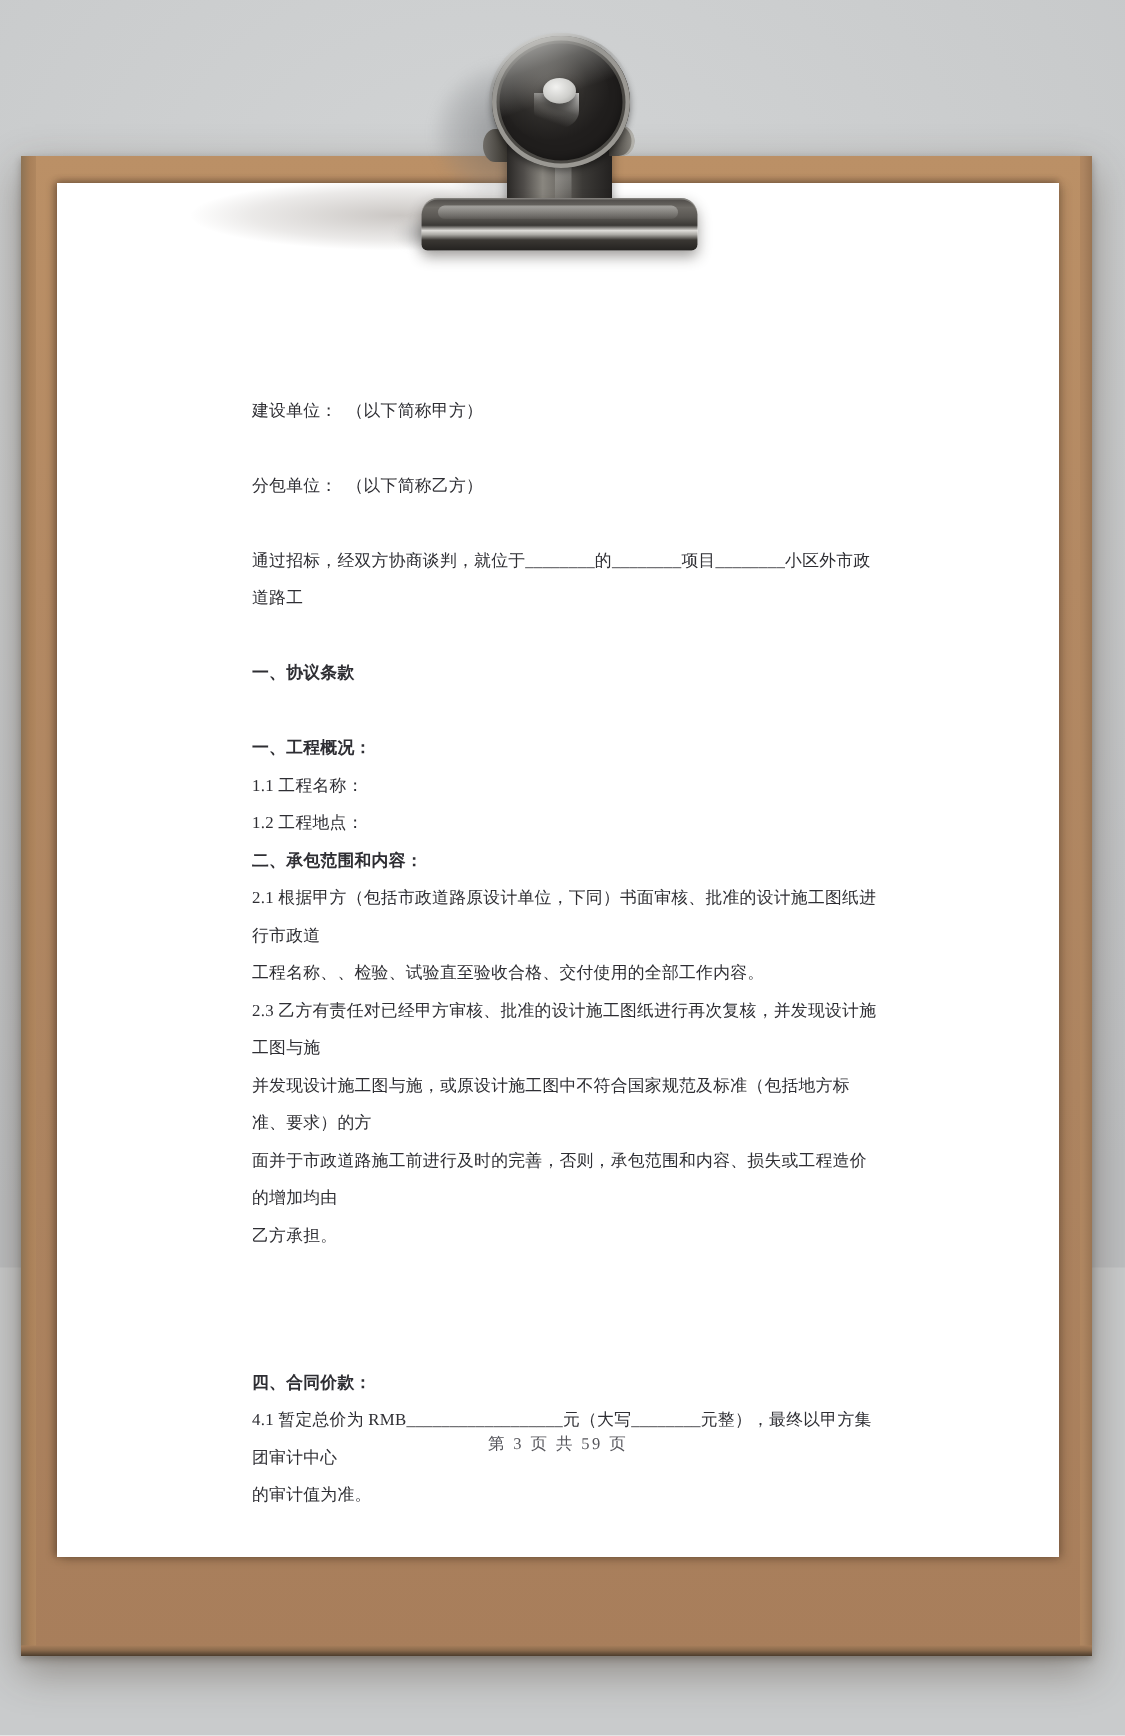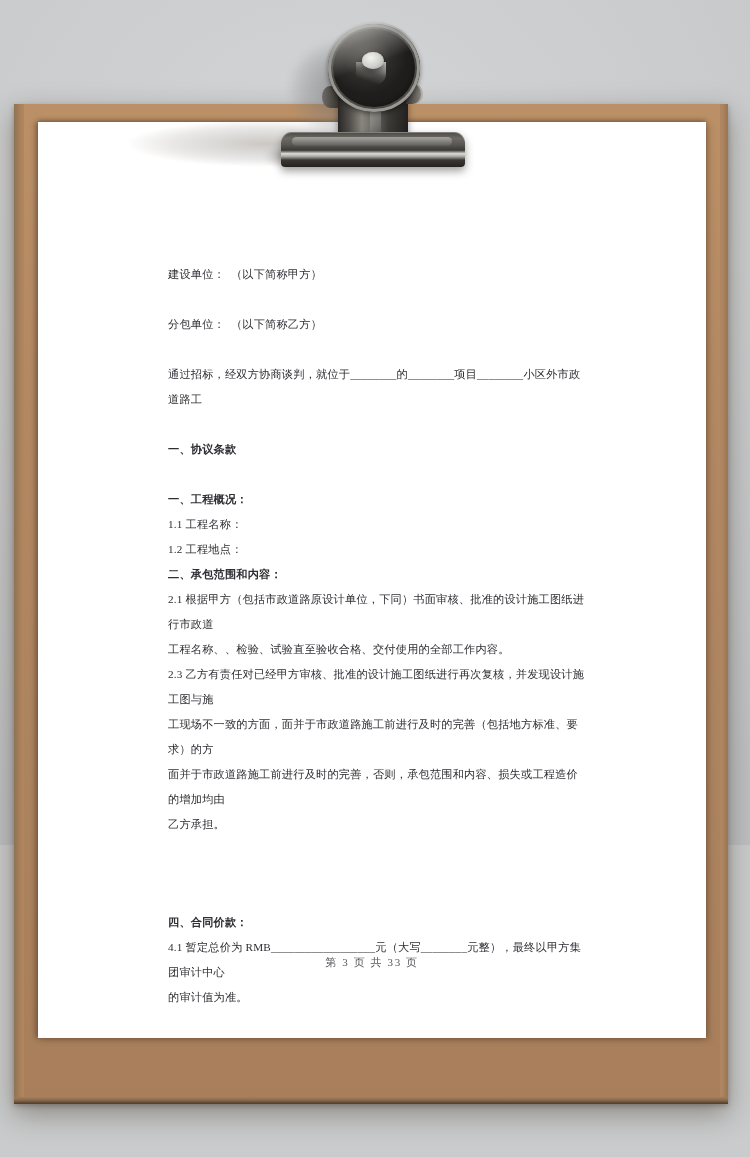--- a/index.html
+++ b/index.html
@@ -264,30 +264,30 @@
         <p class="spacer-md"></p>
         <p class="bold">一、协议条款</p>
         <p class="spacer-md"></p>
         <p class="bold">一、工程概况：</p>
         <p>1.1 工程名称：</p>
         <p>1.2 工程地点：</p>
         <p class="bold">二、承包范围和内容：</p>
         <p>2.1 根据甲方（包括市政道路原设计单位，下同）书面审核、批准的设计施工图纸进行市政道</p>
         <p>工程名称、、检验、试验直至验收合格、交付使用的全部工作内容。</p>
         <p>2.3 乙方有责任对已经甲方审核、批准的设计施工图纸进行再次复核，并发现设计施工图与施</p>
-        <p>工现场不一致的方面，面并于市政道路施工前进行及时的完善（包括地方标准、要求）的方</p>
+        <p>并发现设计施工图与施，或原设计施工图中不符合国家规范及标准（包括地方标准、要求）的方</p>
         <p>面并于市政道路施工前进行及时的完善，否则，承包范围和内容、损失或工程造价的增加均由</p>
         <p>乙方承担。</p>
         <p class="spacer-lg"></p>
         <p class="spacer-md"></p>
         <p class="bold">四、合同价款：</p>
         <p>4.1 暂定总价为 RMB__________________元（大写________元整），最终以甲方集团审计中心</p>
         <p>的审计值为准。</p>
       </div>
-    <div class="footer">第 3 页 共 33 页</div>
+    <div class="footer">第 3 页 共 59 页</div>
   </div>
 
   <div class="clip">
     <div class="clip-drop-shadow"></div>
     <div class="clip-bar-shadow-left"></div>
     <div class="clip-neck"></div>
     <div class="clip-neck-sheen"></div>
     <div class="clip-ear-left"></div>
     <div class="clip-ear-right"></div>
     <div class="clip-disc"></div>

